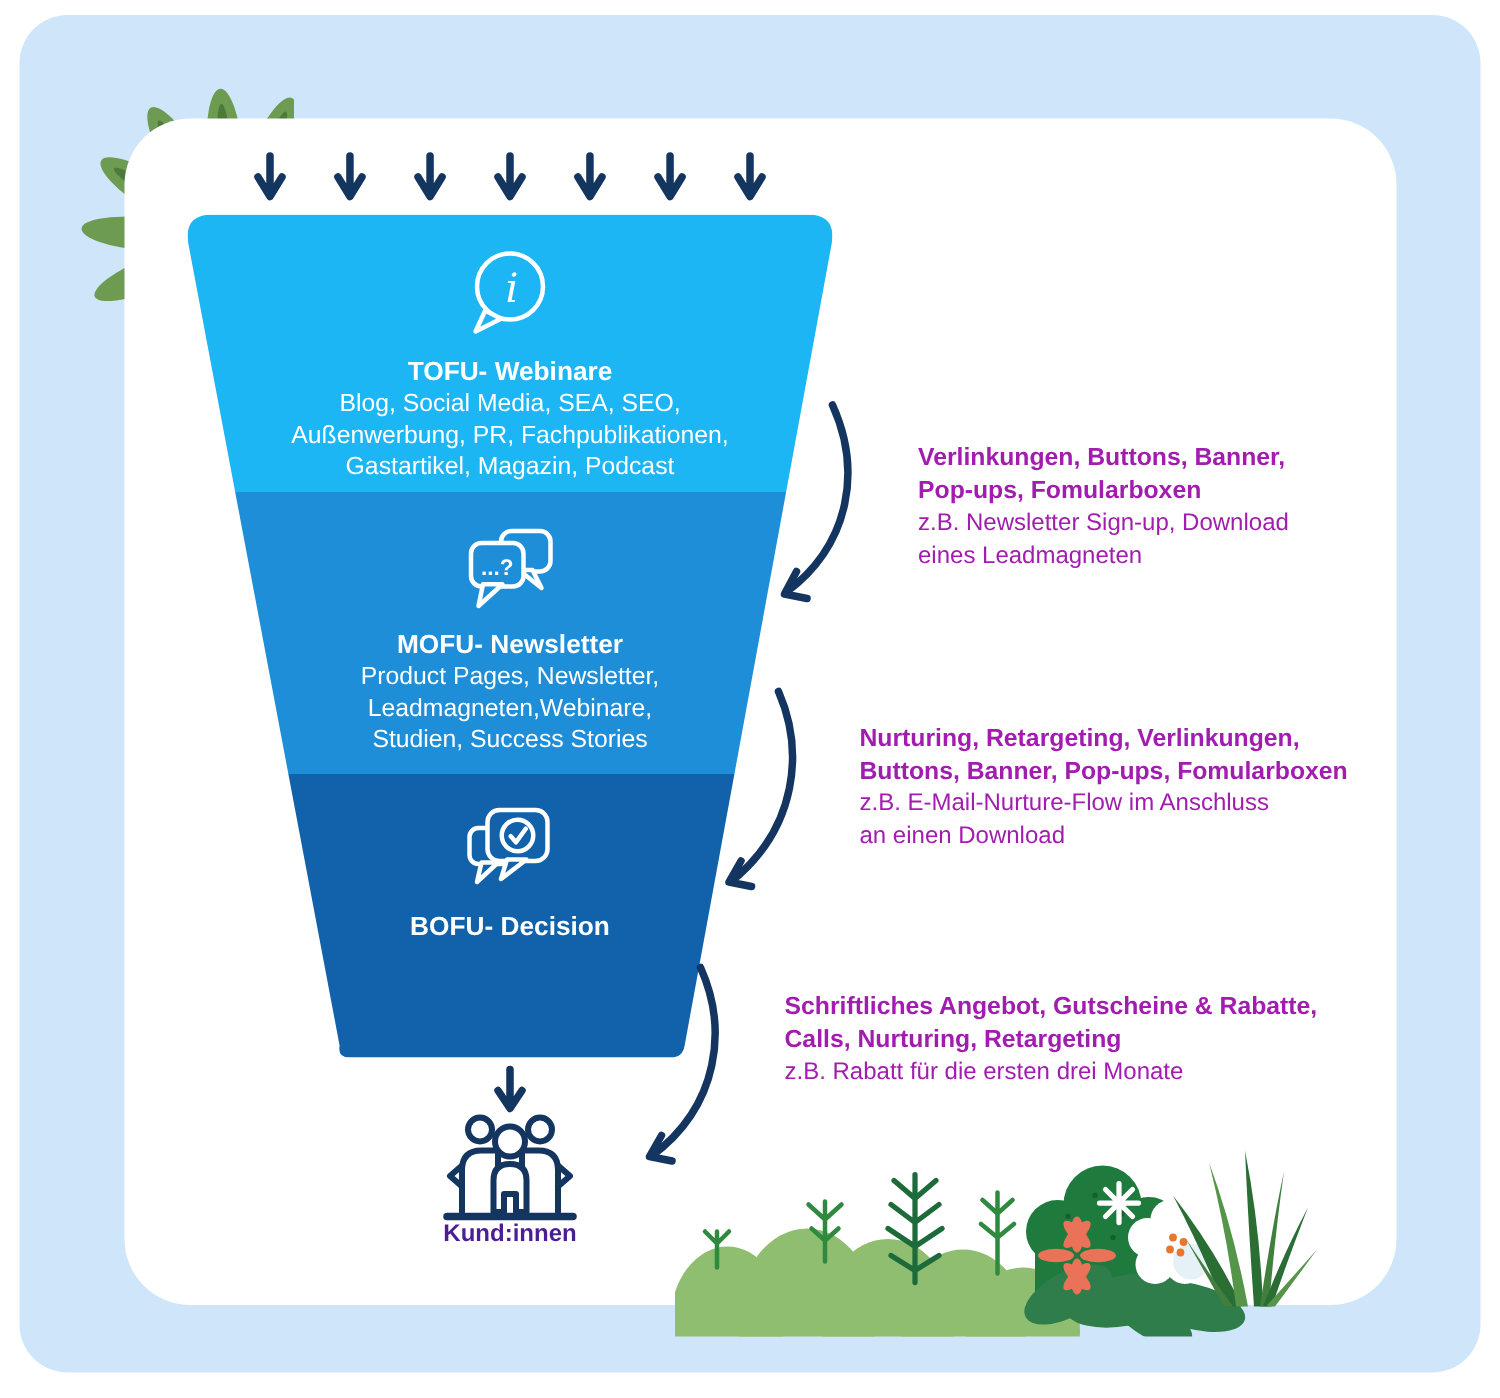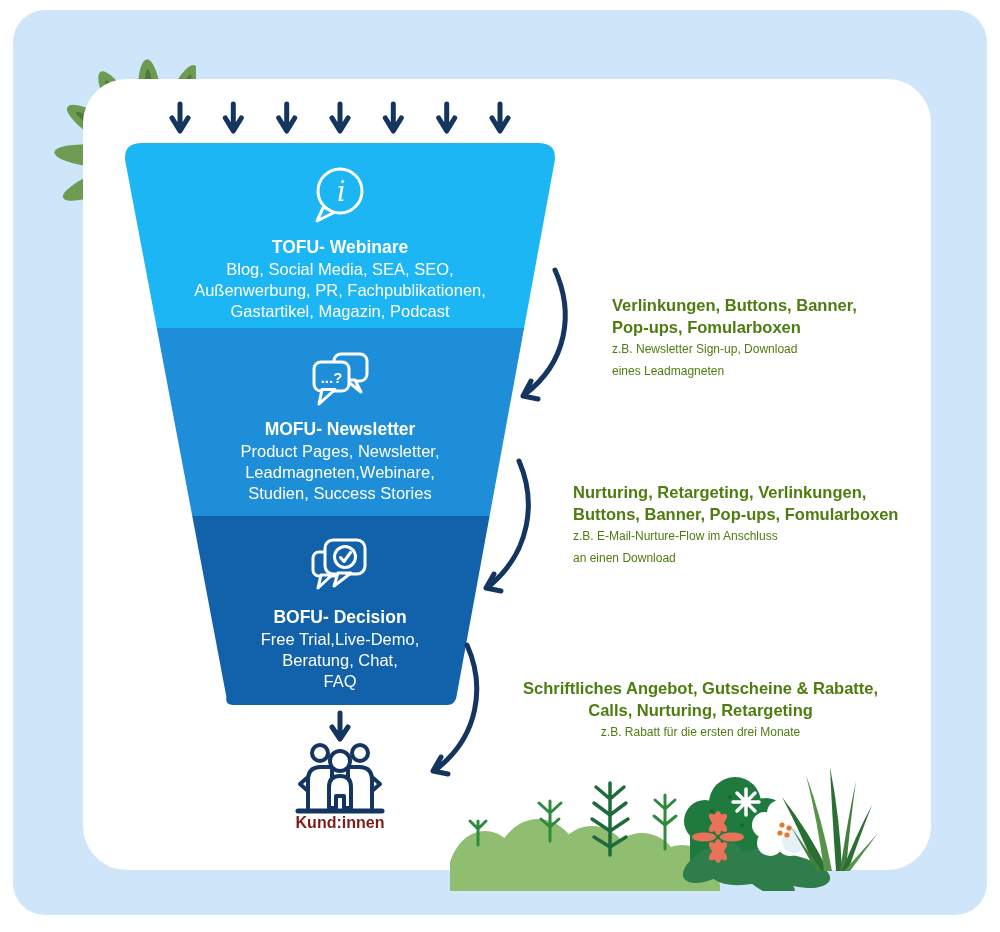--- a/index.html
+++ b/index.html
@@ -17,26 +17,26 @@
   }
   .abs{position:absolute;}
   svg{display:block;}
   .section-block{
     position:absolute;left:340px;transform:translateX(-50%);
     width:420px;display:flex;flex-direction:column;align-items:center;
     text-align:center;color:#ffffff;pointer-events:none;
   }
   .section-title{font-size:17.5px;font-weight:bold;line-height:22px;margin-top:12px;}
   .section-body{font-size:16.5px;line-height:21px;white-space:pre-line;margin-top:1px;text-align:center;}
-  .annotation{position:absolute;color:#4d7c0f;}
+  .annotation{position:absolute;color:#a21caf;}
   .annotation .bold{font-size:16.5px;font-weight:bold;line-height:22px;white-space:pre-line;}
-  .annotation .normal{font-size:12px;line-height:22px;white-space:pre-line;}
+  .annotation .normal{font-size:16px;line-height:22px;white-space:pre-line;}
   .outlet-label{
     position:absolute;left:340px;top:814px;transform:translateX(-50%);
-    font-size:16px;font-weight:bold;color:#7f1d1d;
+    font-size:16px;font-weight:bold;color:#4c1d95;
   }
   .navy-stroke{stroke:#14355f;stroke-width:5;fill:none;stroke-linecap:round;stroke-linejoin:round;}
 </style>
 </head>
 <body>
 
 <div class="canvas">
 
   <div class="bg-rounded"></div>
 
@@ -114,23 +114,20 @@
   <div class="section-block" style="top:536px;">
     <svg width="62" height="58" viewBox="0 0 62 58">
       <rect x="4" y="16" width="28" height="24" rx="6" fill="none" stroke="#ffffff" stroke-width="3"></rect>
       <path d="M 12,39 L 9,52 L 23,39 Z" fill="#1162aa" stroke="#ffffff" stroke-width="3" stroke-linejoin="round"></path>
       <rect x="16" y="4" width="40" height="34" rx="8" fill="#1162aa" stroke="#ffffff" stroke-width="3"></rect>
       <path d="M 29,37 L 25,50 L 42,37 Z" fill="#1162aa" stroke="#ffffff" stroke-width="3" stroke-linejoin="round"></path>
       <circle cx="36" cy="21" r="10.5" fill="none" stroke="#ffffff" stroke-width="3"></circle>
       <path d="M 31.5,21.5 L 35,25.5 L 41.5,16.5" fill="none" stroke="#ffffff" stroke-width="3" stroke-linecap="round" stroke-linejoin="round"></path>
     </svg>
     <div class="section-title">BOFU- Decision</div>
-    <div class="section-body">Free Trial,Live-Demo,
-Beratung, Chat,
-FAQ</div>
   </div>
 
   <svg class="abs" style="left:0;top:0;pointer-events:none;" width="1000" height="932" viewBox="0 0 1000 932">
     <path class="navy-stroke" d="M 555,270 C 574,312 568,362 524,395 M 538,399 L 523,396 L 531,381"></path>
     <path class="navy-stroke" d="M 519,461 C 536,500 532,552 487,588 M 501,591 L 486,588 L 494,574"></path>
     <path class="navy-stroke" d="M 467,645 C 485,685 480,737 434,771 M 448,774 L 433,771 L 441,757"></path>
     <path class="navy-stroke" d="M 340,713 V 733 M 332,727 L 340,739 L 348,727"></path>
   </svg>
 
   <svg class="abs" style="left:292px;top:736px;" width="96" height="80" viewBox="0 0 96 80">
@@ -154,21 +151,21 @@
 Pop-ups, Fomularboxen</div>
     <div class="normal">z.B. Newsletter Sign-up, Download
 eines Leadmagneten</div>
   </div>
   <div class="annotation" style="left:573px;top:481px;">
     <div class="bold">Nurturing, Retargeting, Verlinkungen,
 Buttons, Banner, Pop-ups, Fomularboxen</div>
     <div class="normal">z.B. E-Mail-Nurture-Flow im Anschluss
 an einen Download</div>
   </div>
-  <div class="annotation" style="left:523px;top:677px;text-align:center;">
+  <div class="annotation" style="left:523px;top:660px;">
     <div class="bold">Schriftliches Angebot, Gutscheine &amp; Rabatte,
 Calls, Nurturing, Retargeting</div>
     <div class="normal">z.B. Rabatt für die ersten drei Monate</div>
   </div>
 
   <svg class="abs" style="left:450px;top:763px;" width="430" height="128" viewBox="0 0 430 128">
 
     <g fill="#8fbe70">
       <ellipse cx="35" cy="118" rx="38" ry="50"></ellipse>
       <ellipse cx="88" cy="116" rx="46" ry="60"></ellipse>

